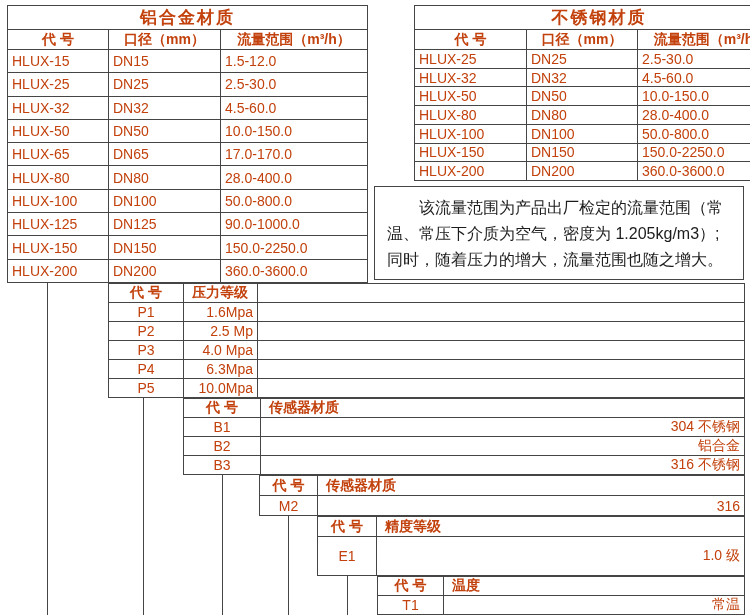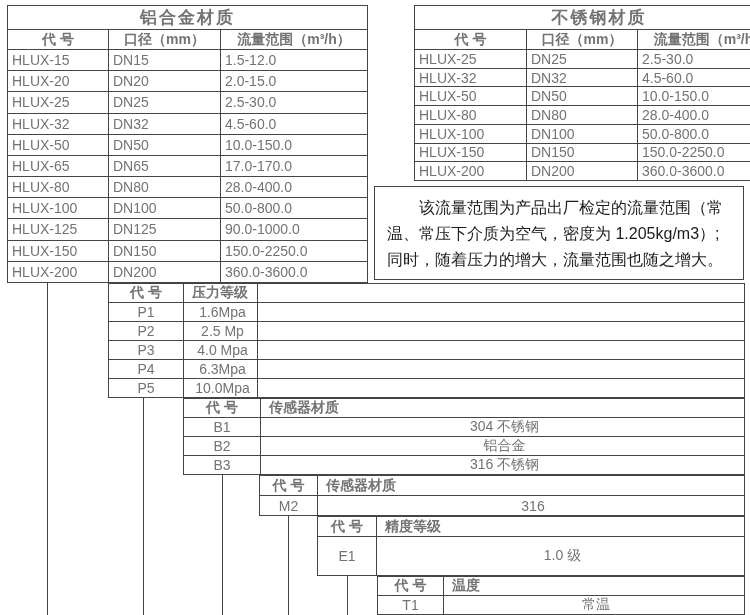--- a/index.html
+++ b/index.html
@@ -3,30 +3,30 @@
 <meta charset="utf-8">
 <style>
   html,body{margin:0;padding:0;background:#ffffff;}
   #canvas{
     position:relative;width:750px;height:615px;background:#ffffff;
     font-family:"Liberation Sans","DejaVu Sans",sans-serif;
     color:#1c1c1c;overflow:hidden;
   }
   table.spec{
     position:absolute;border-collapse:collapse;table-layout:fixed;
-    font-size:14px;color:#737373;border-radius:10px;
+    font-size:14px;color:#c2410c;border-radius:10px;
   }
   table.spec th,table.spec td{
     border:1px solid #454545;padding:0 4px;overflow:hidden;white-space:nowrap;
   }
   table.spec th{font-weight:bold;text-align:center;}
   table.main td{}
   table.main tr.title-row th{font-size:17px;font-weight:600;letter-spacing:2px;}
   table.sub-t td.code{text-align:center;}
-  table.sub-t td.val{text-align:center;padding-left:8px;}
+  table.sub-t td.val{text-align:right;padding-left:8px;}
   table.sub-t th.val-h{text-align:left;padding-left:8px;}
   .note-box{
     position:absolute;border:1px solid #454545;background:#ffffff;
     font-size:16px;line-height:1.62;padding:8px 12px 8px 12px;box-sizing:border-box;
   }
   .note-box p{margin:0;text-indent:2em;}
   .vline{position:absolute;width:1px;background:#454545;}
 </style>
 </head>
 <body>
@@ -49,25 +49,20 @@
           <th>流量范围（m³/h）</th>
         </tr>
     </thead>
     <tbody>
         <tr>
           <td class="code">HLUX-15</td>
           <td class="val">DN15</td>
           <td class="val">1.5-12.0</td>
         </tr>
         <tr>
-          <td class="code">HLUX-20</td>
-          <td class="val">DN20</td>
-          <td class="val">2.0-15.0</td>
-        </tr>
-        <tr>
           <td class="code">HLUX-25</td>
           <td class="val">DN25</td>
           <td class="val">2.5-30.0</td>
         </tr>
         <tr>
           <td class="code">HLUX-32</td>
           <td class="val">DN32</td>
           <td class="val">4.5-60.0</td>
         </tr>
         <tr>

